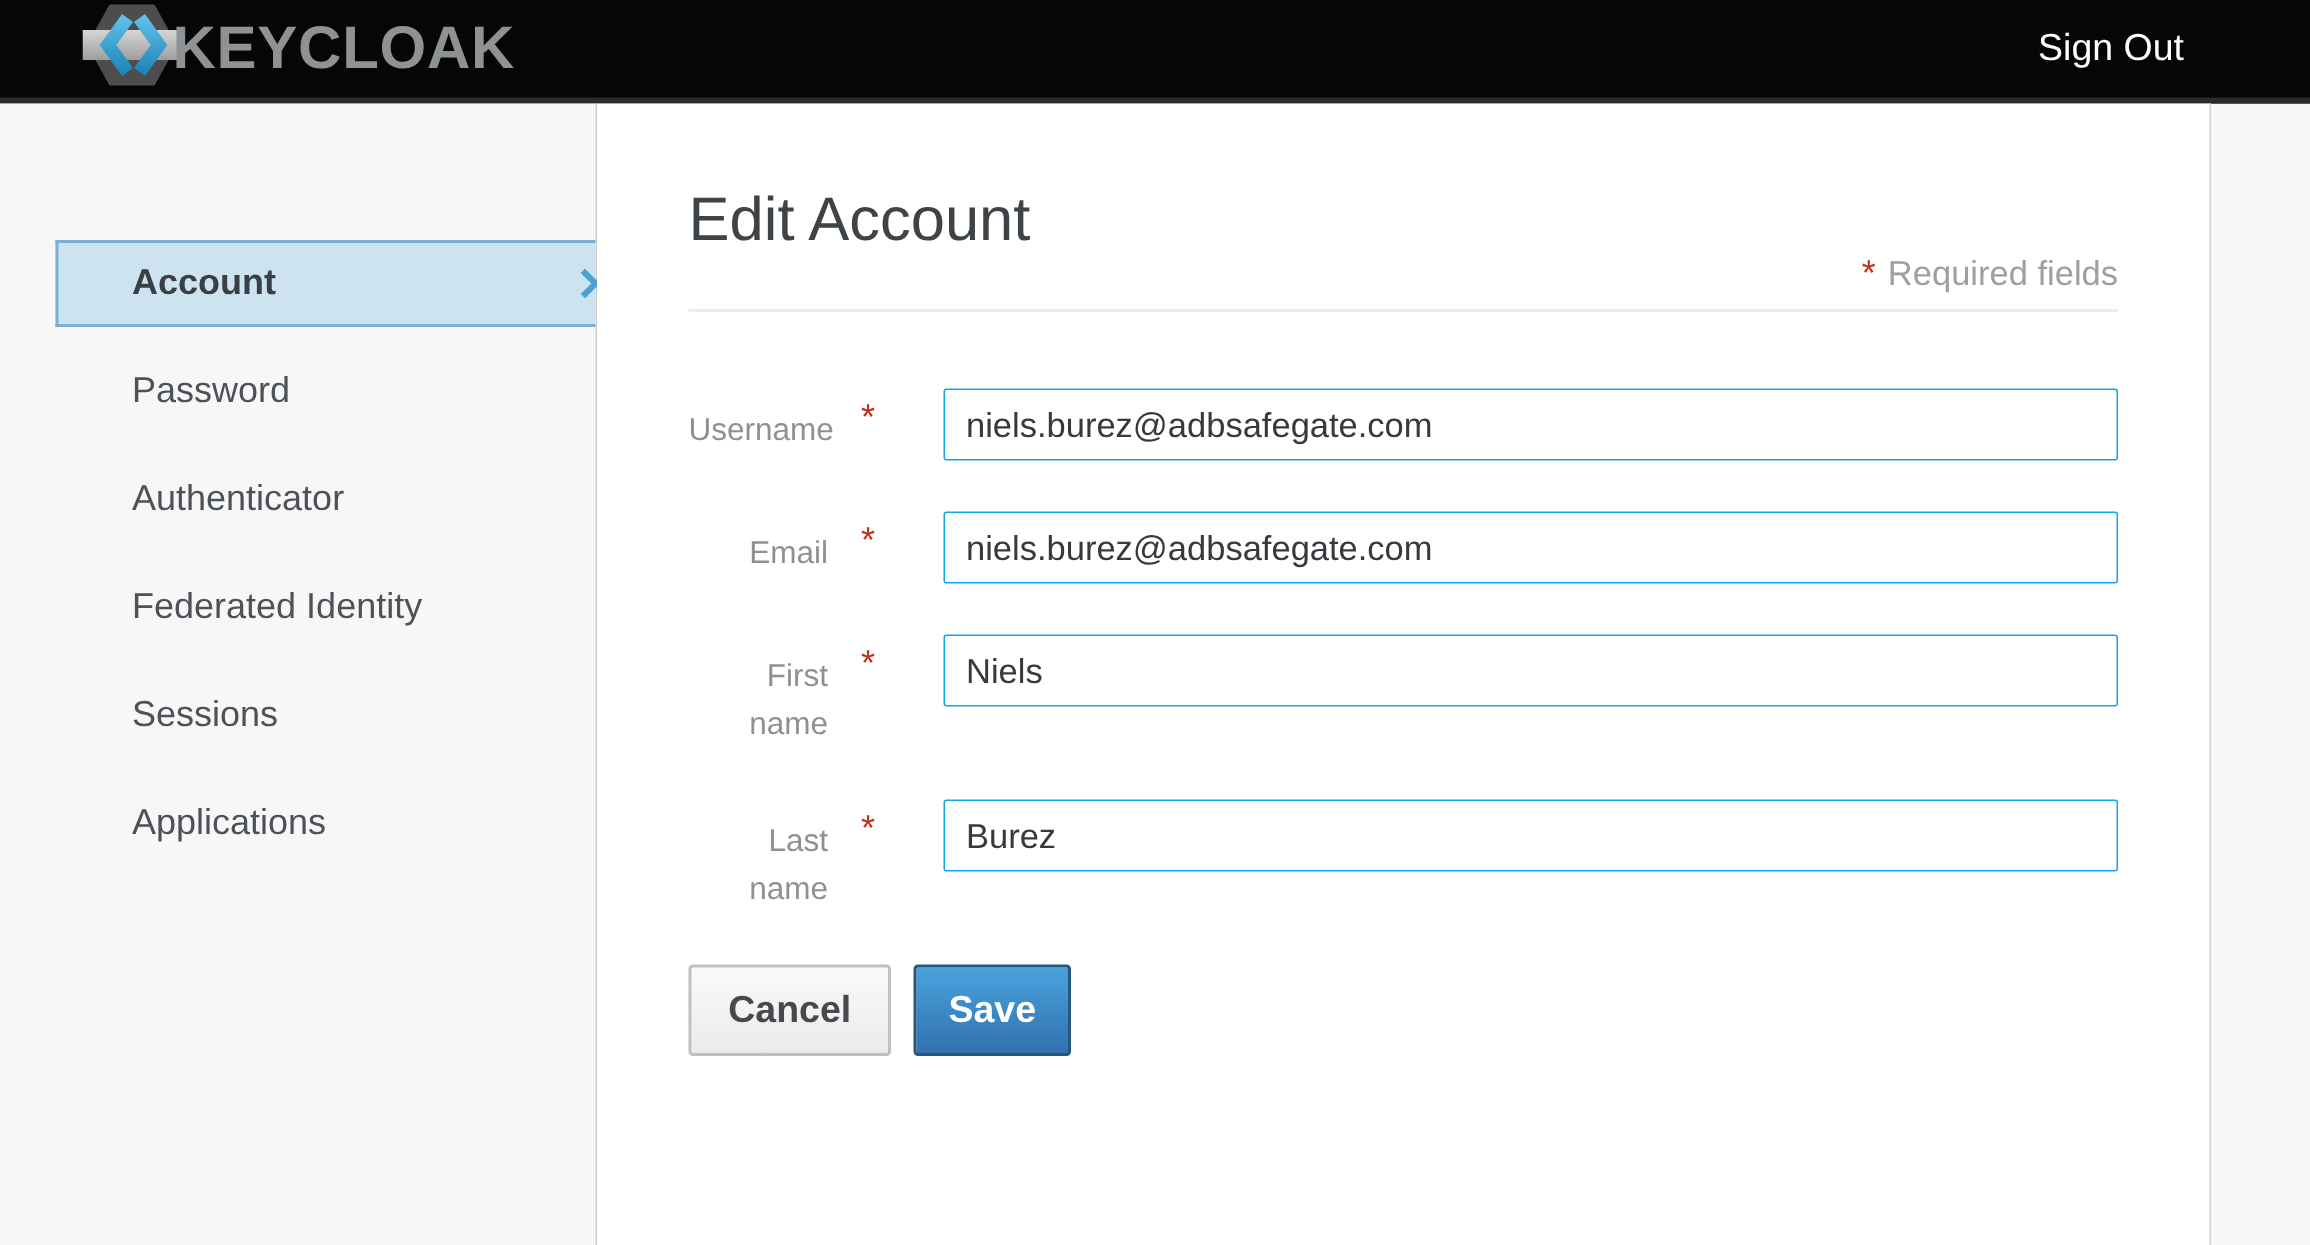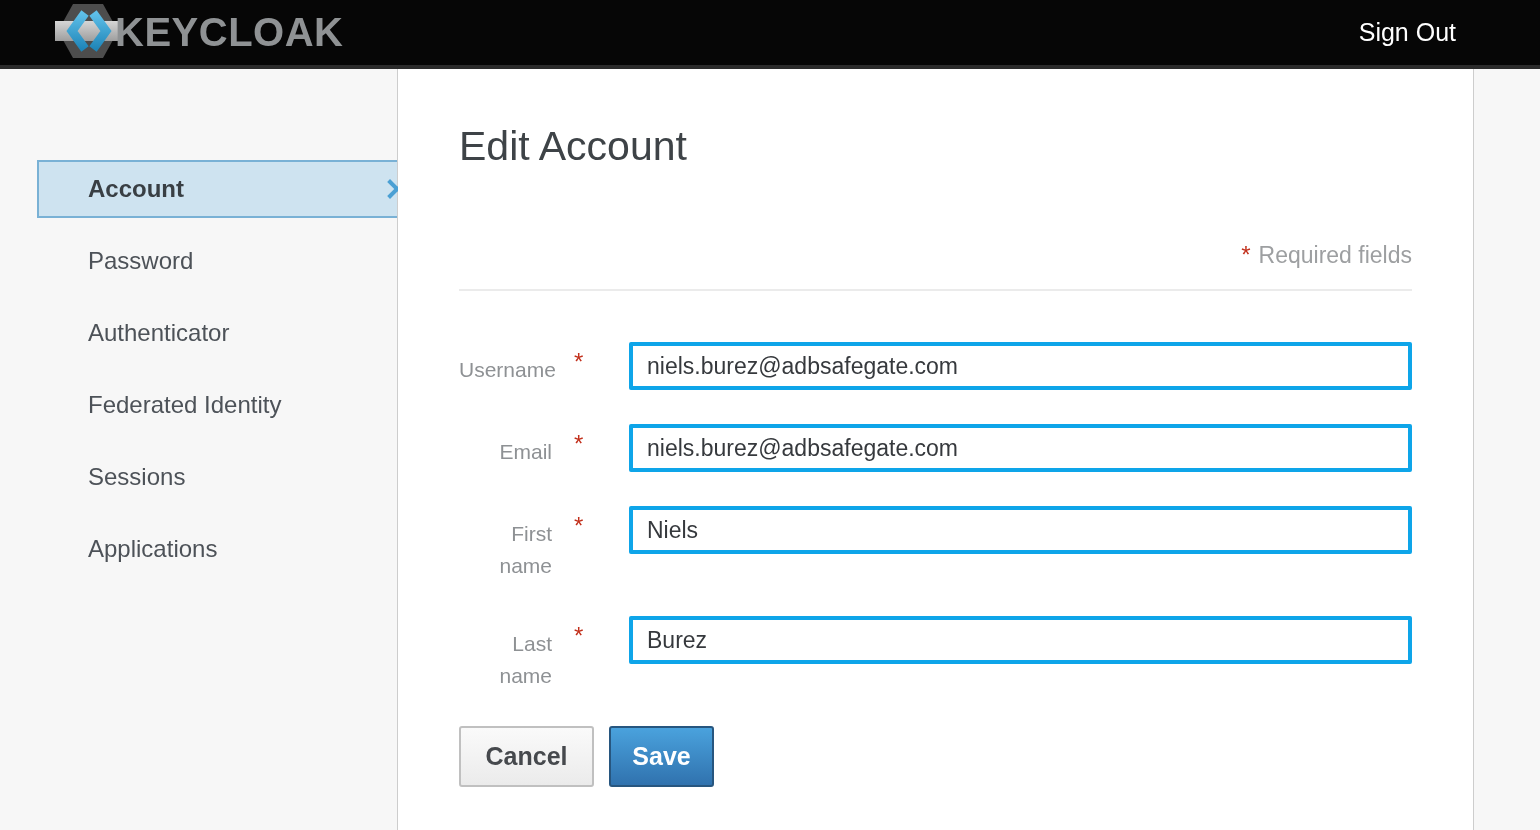--- a/index.html
+++ b/index.html
@@ -58,41 +58,41 @@
   .content {
     position:absolute; top:69px; left:398px; bottom:0; width:1076px;
     background:#ffffff; border-right:1px solid #cdcdcd;
     padding:0 61px;
   }
   .page-title {
     margin-top:55px;
     font-size:41px; line-height:44px; font-weight:300; color:#3e4347;
   }
   .section-head {
-    margin-top:73px; padding-bottom:20px;
+    padding-bottom:9px;
     border-bottom:2px solid #ebebeb;
     text-align:right; font-size:23px; line-height:28px; color:#9d9fa1;
   }
   .req-star { color:#c2301c; font-size:24px; margin-right:8px; }
 
   .account-form { margin-top:51px; }
   .form-row { display:flex; margin-bottom:34px; }
   .label-col {
     width:93px; text-align:right;
     font-size:21px; line-height:32px; color:#8e9194;
     padding-top:12px; white-space:pre-line;
   }
   .star-col {
     width:77px; padding-left:22px; padding-top:6px;
     font-size:24px; color:#c2301c;
   }
   .input-col { flex:1; }
   .text-input {
     width:100%; height:48px;
-    border:4px solid #0ea5e9; border-radius:2px;
+    border:1px solid #0ea5e9; border-radius:2px;
     font-family:inherit; font-size:23px; color:#36393d;
     padding:0 14px; background:#ffffff; outline:none;
   }
 
   .btn-row {
     margin-top:14px;
     display:flex; gap:15px;
   }
   .btn {
     height:61px; font-family:inherit; font-size:25px; font-weight:bold;

